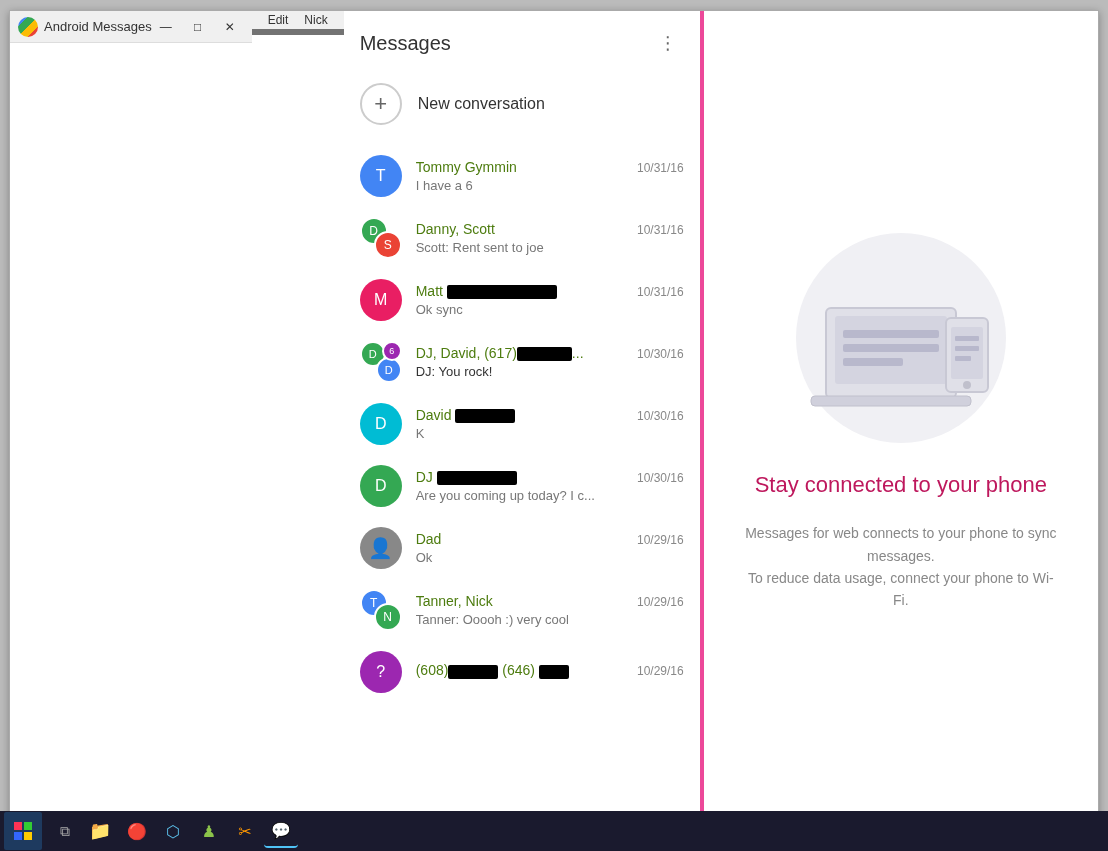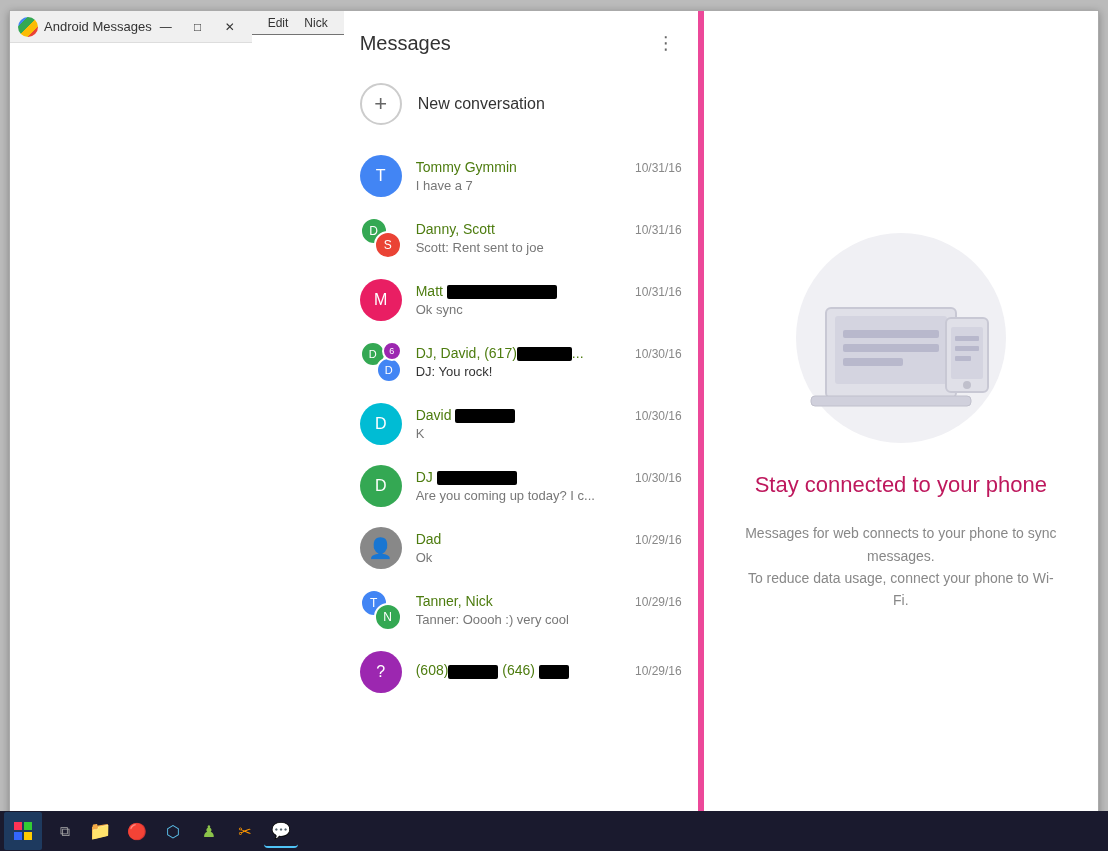--- a/index.html
+++ b/index.html
@@ -67,42 +67,42 @@
       justify-content: center;
     }
 
     
     .menu-bar {
       height: 24px;
       background: #f0f0f0;
       display: flex;
       align-items: center;
       padding: 0 8px;
-      border-bottom: 1px solid #737373;
+      border-bottom: 6px solid #737373;
       flex-shrink: 0;
     }
 
     .menu-item {
       font-size: 12px;
       padding: 2px 8px;
       cursor: pointer;
       color: #333;
     }
 
     
     .app-body {
       display: flex;
       flex: 1;
       overflow: hidden;
     }
 
     
     .sidebar {
       width: 360px;
-      border-right: 6px solid #ec4899;
+      border-right: 4px solid #ec4899;
       display: flex;
       flex-direction: column;
       overflow: hidden;
       flex-shrink: 0;
     }
 
     .sidebar-header {
       padding: 16px 16px 8px;
       display: flex;
       align-items: center;
@@ -421,21 +421,21 @@
 
       <div class="conv-list">
 
         <div class="conv-item">
           <div class="avatar" style="background:#4285f4;">T</div>
           <div class="conv-content">
             <div class="conv-top">
               <span class="conv-name">Tommy Gymmin</span>
               <span class="conv-time">10/31/16</span>
             </div>
-            <div class="conv-preview">I have a 7</div>
+            <div class="conv-preview">I have a 6</div>
           </div>
         </div>
 
         <div class="conv-item">
           <div class="multi-avatar">
             <div class="av1" style="background:#34a853;">D</div>
             <div class="av2" style="background:#ea4335;">S</div>
           </div>
           <div class="conv-content">
             <div class="conv-top">

